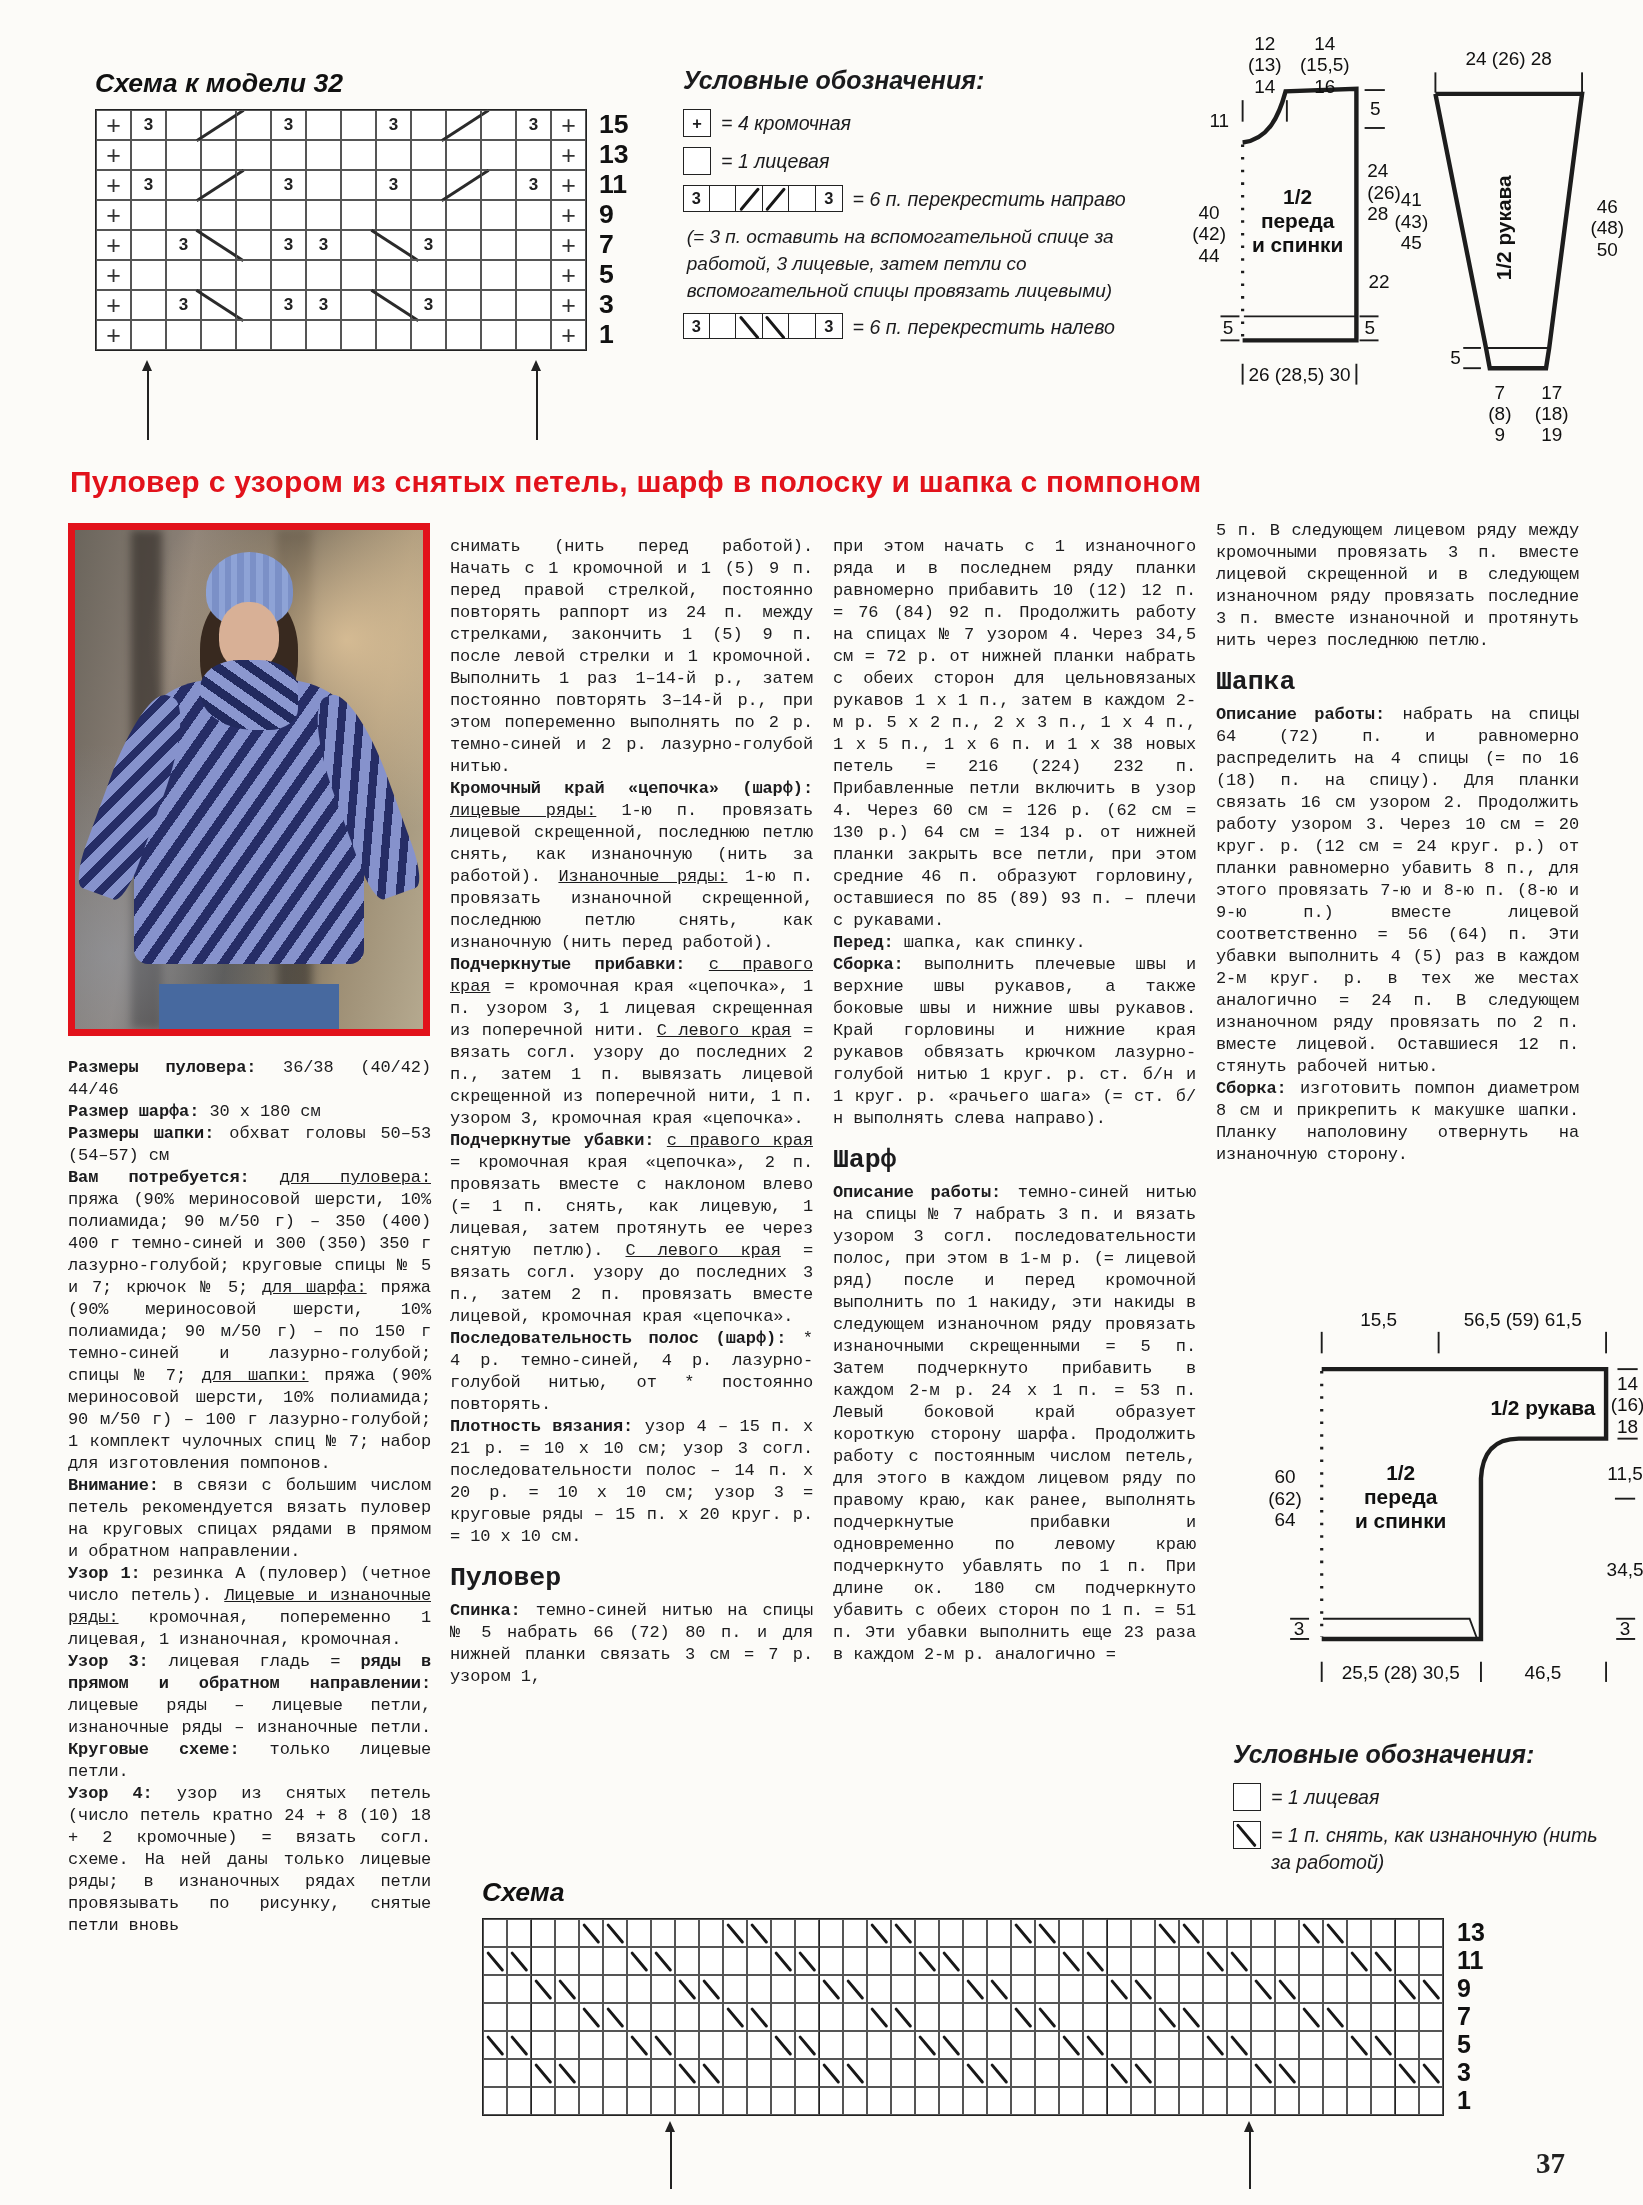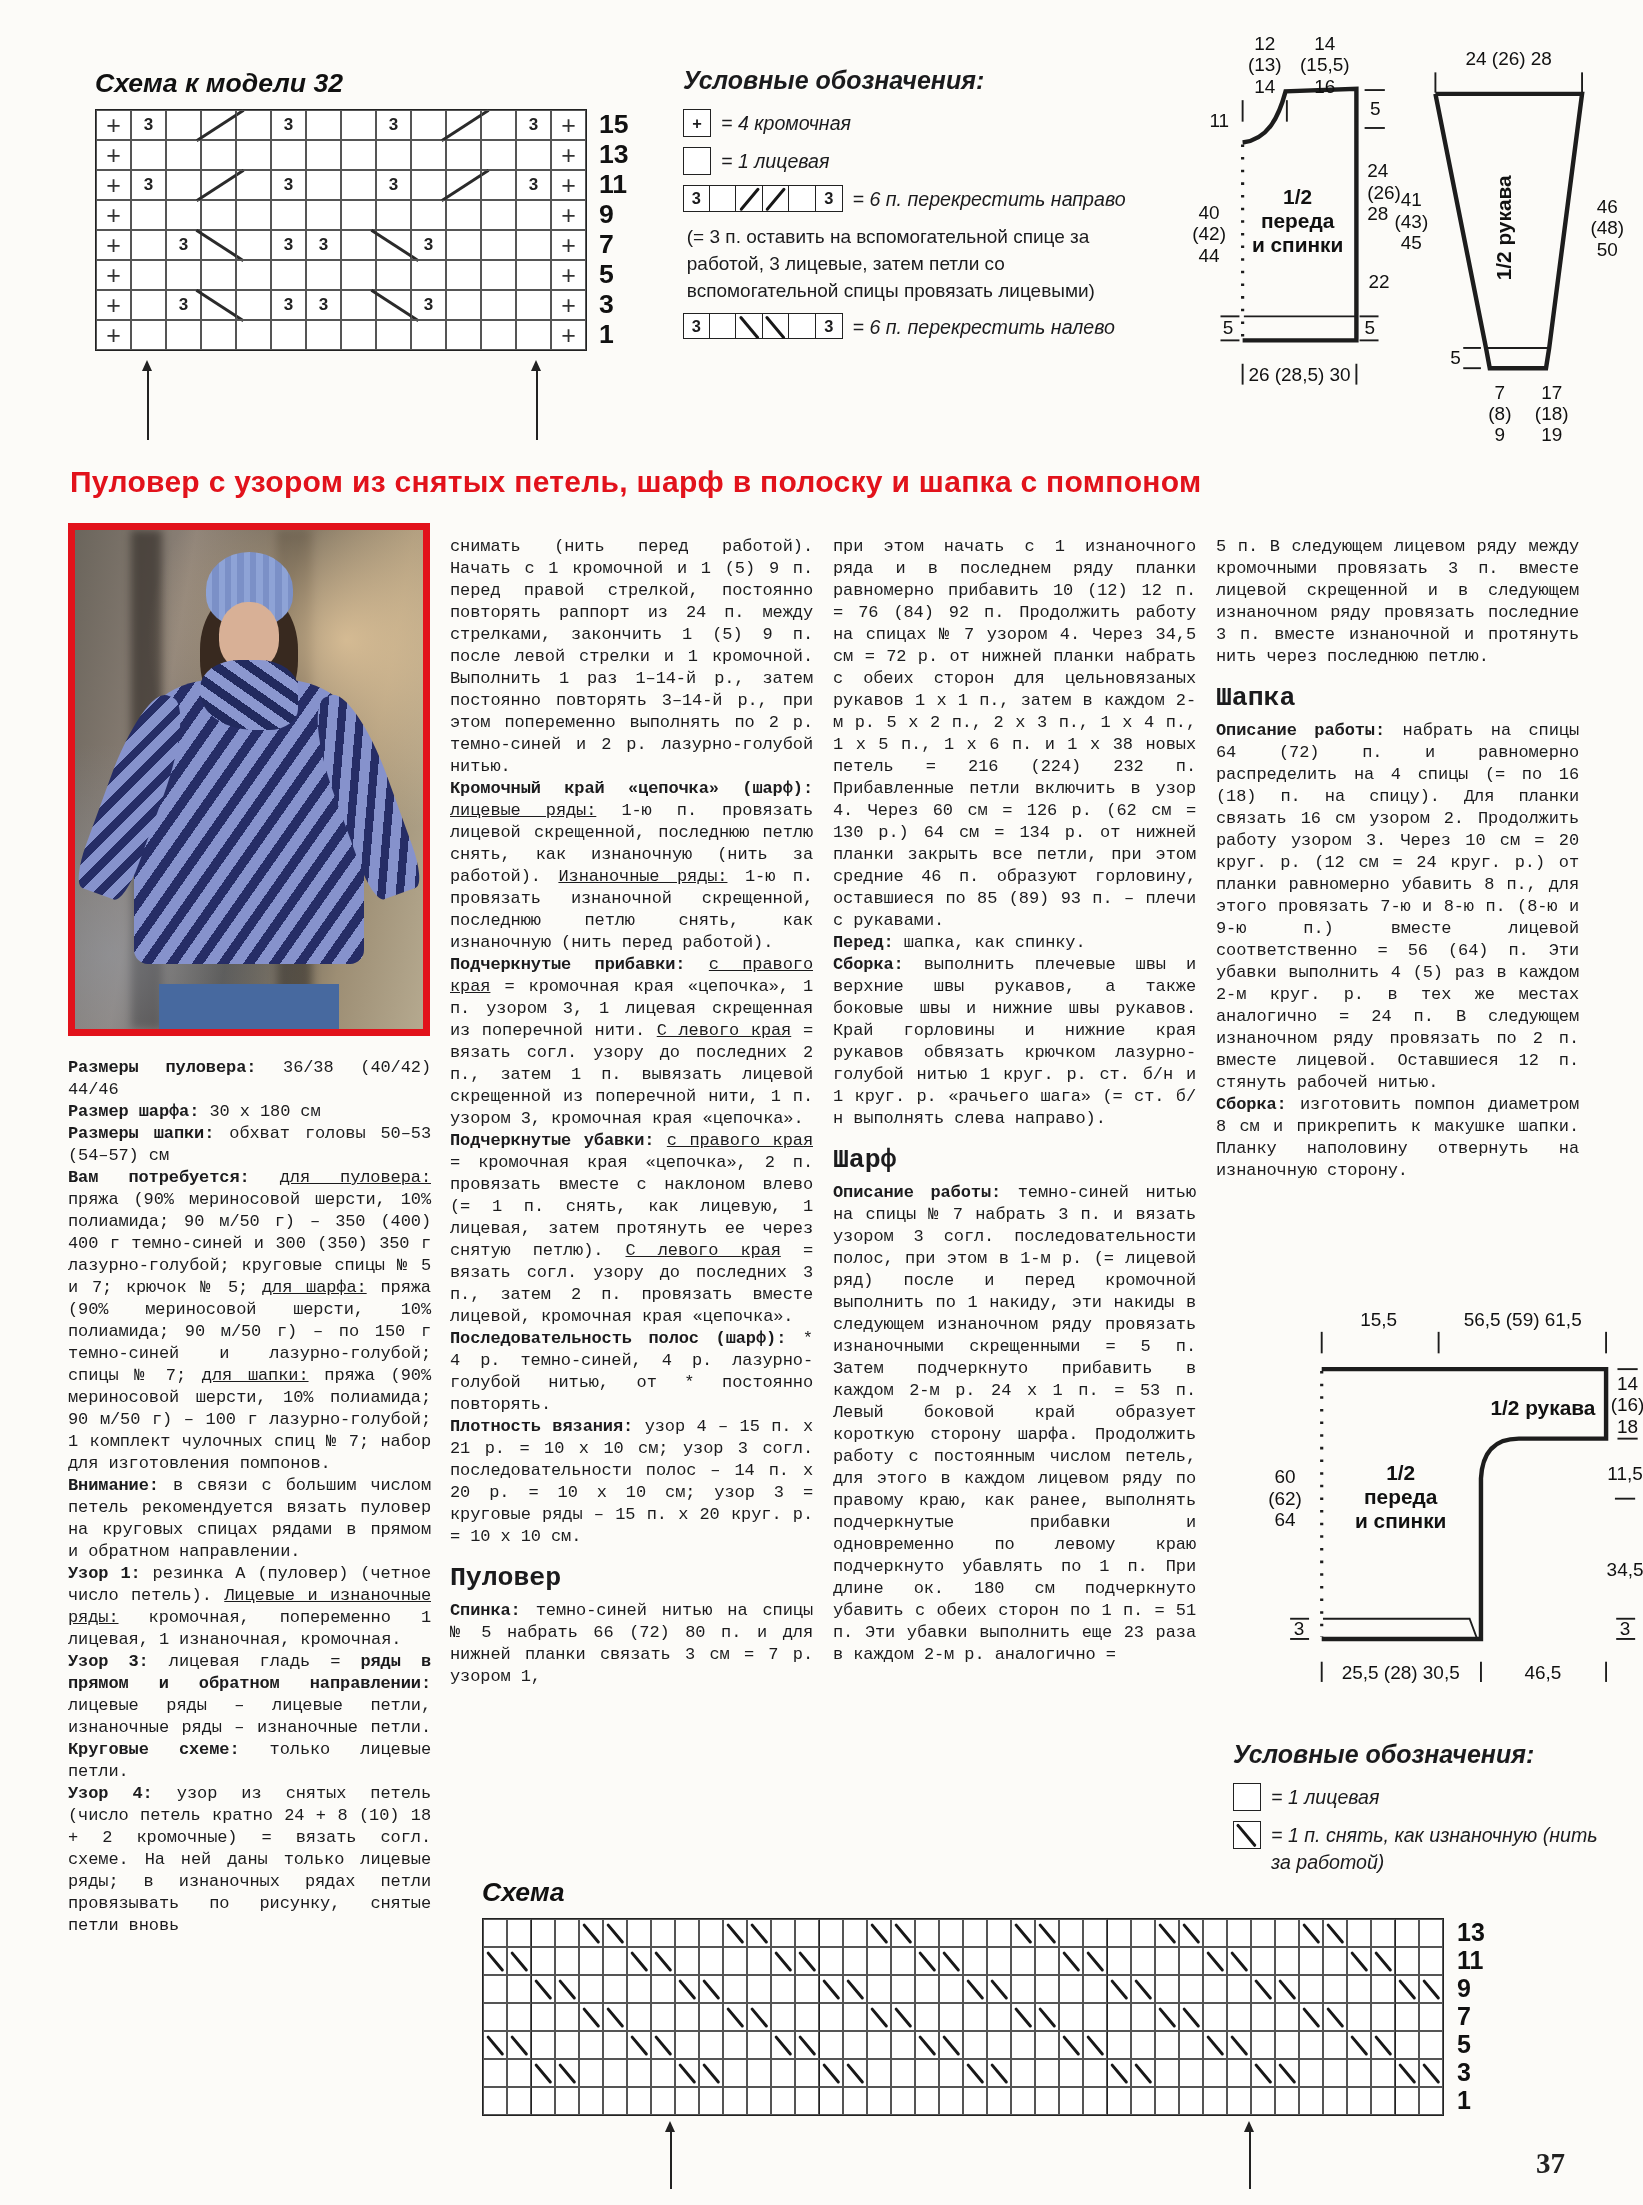--- a/index.html
+++ b/index.html
@@ -32,21 +32,21 @@
   .uparrow::before{content:"";position:absolute;top:-10px;left:-5px;border:5.7px solid transparent;border-bottom:11.4px solid #222;}
   
   .legend{position:absolute;}
   .legend .lt{font-size:25px;font-weight:bold;font-style:italic;margin-bottom:14px;}
   .litem{display:flex;align-items:flex-start;margin-bottom:10px;}
   .lsym{display:flex;flex:none;margin-right:10px;}
   .lsq{position:relative;width:28px;height:28px;border:1.9px solid #222;background:#fff;box-sizing:border-box;display:flex;align-items:center;justify-content:center;font-weight:bold;font-size:16.4px;}
   .lstrip .lsq{border-width:1.3px;width:26.6px;height:26.6px;}
   .lstrip .lsq + .lsq{border-left:none;}
   .ltext{font-style:italic;font-size:19.6px;line-height:26.6px;padding-top:1.3px;}
-  .lnote{font-size:19px;line-height:27px;margin:2.5px 0 8.9px 3.8px;}
+  .lnote{font-style:italic;font-size:19px;line-height:27px;margin:2.5px 0 8.9px 3.8px;}
   
   .photo{position:absolute;left:68px;top:523px;width:362px;height:513px;background:#7a7165;border:7.6px solid #e2121b;box-sizing:border-box;overflow:hidden;}
   .ph-bg{position:absolute;inset:0;background:linear-gradient(100deg,#6b655c 0%,#8c8177 28%,#4d4a45 52%,#9d8e74 78%,#b5a98f 100%);}
   .ph-posts{position:absolute;inset:0;background:linear-gradient(90deg,transparent 0 16%,rgba(35,30,26,.55) 16% 25%,transparent 25% 58%,rgba(35,30,26,.5) 58% 68%,transparent 68%);filter:blur(4.4px);}
   .ph-glow{position:absolute;inset:0;background:radial-gradient(circle at 78% 22%,rgba(235,205,160,.8),transparent 42%),radial-gradient(circle at 10% 85%,rgba(150,160,175,.5),transparent 40%);}
   .hair{position:absolute;left:36%;top:12%;width:28%;height:26%;background:#38291f;border-radius:46%;}
   .hat{position:absolute;left:37.5%;top:4.5%;width:25%;height:15%;background:repeating-linear-gradient(90deg,#8ea3d6 0 6.3px,#7b90c7 6.3px 12.6px);border-radius:50% 50% 42% 42%;}
   .face{position:absolute;left:41.5%;top:14.5%;width:17%;height:13.5%;background:#d8b096;border-radius:48% 48% 44% 44%;}
   .scarf{position:absolute;left:36%;top:26%;width:28%;height:14%;background:repeating-linear-gradient(35deg,#222a5e 0 8.9px,#8b97cf 8.9px 19px);border-radius:40% 40% 30% 55%;}
   .torso{position:absolute;left:17%;top:30%;width:66%;height:57%;background:repeating-linear-gradient(125deg,#262d66 0 9.5px,#8692cc 9.5px 21px);border-radius:34% 34% 6% 6% / 26% 26% 5% 5%;}
@@ -383,21 +383,21 @@
       <div class="h2">Пуловер</div>
       <p><span class="b">Спинка:</span><span> темно-синей нитью на спицы № 5 набрать 66 (72) 80 п. и для нижней планки связать 3 см = 7 р. узором 1,</span></p>
     </div>
   <div class="tcol" style="left:833px;top:536px;">
       <p><span>при этом начать с 1 изнаночного ряда и в последнем ряду планки равномерно прибавить 10 (12) 12 п. = 76 (84) 92 п. Продолжить работу на спицах № 7 узором 4. Через 34,5 см = 72 р. от нижней планки набрать с обеих сторон для цельновязаных рукавов 1 х 1 п., затем в каждом 2-м р. 5 х 2 п., 2 х 3 п., 1 х 4 п., 1 х 5 п., 1 х 6 п. и 1 х 38 новых петель = 216 (224) 232 п. Прибавленные петли включить в узор 4. Через 60 см = 126 р. (62 см = 130 р.) 64 см = 134 р. от нижней планки закрыть все петли, при этом средние 46 п. образуют горловину, оставшиеся по 85 (89) 93 п. – плечи с рукавами.</span></p>
       <p><span class="b">Перед:</span><span> шапка, как спинку.</span></p>
       <p><span class="b">Сборка:</span><span> выполнить плечевые швы и верхние швы рукавов, а также боковые швы и нижние швы рукавов. Край горловины и нижние края рукавов обвязать крючком лазурно-голубой нитью 1 круг. р. ст. б/н и 1 круг. р. «рачьего шага» (= ст. б/н выполнять слева направо).</span></p>
       <div class="h2">Шарф</div>
       <p><span class="b">Описание работы:</span><span> темно-синей нитью на спицы № 7 набрать 3 п. и вязать узором 3 согл. последовательности полос, при этом в 1-м р. (= лицевой ряд) после и перед кромочной выполнить по 1 накиду, эти накиды в следующем изнаночном ряду провязать изнаночными скрещенными = 5 п. Затем подчеркнуто прибавить в каждом 2-м р. 24 х 1 п. = 53 п. Левый боковой край образует короткую сторону шарфа. Продолжить работу с постоянным числом петель, для этого в каждом лицевом ряду по правому краю, как ранее, выполнять подчеркнутые прибавки и одновременно по левому краю подчеркнуто убавлять по 1 п. При длине ок. 180 см подчеркнуто убавить с обеих сторон по 1 п. = 51 п. Эти убавки выполнить еще 23 раза в каждом 2-м р. аналогично =</span></p>
     </div>
-  <div class="tcol" style="left:1216px;top:536px;">
+  <div class="tcol" style="left:1216px;top:520px;">
       <p><span>5 п. В следующем лицевом ряду между кромочными провязать 3 п. вместе лицевой скрещенной и в следующем изнаночном ряду провязать последние 3 п. вместе изнаночной и протянуть нить через последнюю петлю.</span></p>
       <div class="h2">Шапка</div>
       <p><span class="b">Описание работы:</span><span> набрать на спицы 64 (72) п. и равномерно распределить на 4 спицы (= по 16 (18) п. на спицу). Для планки связать 16 см узором 2. Продолжить работу узором 3. Через 10 см = 20 круг. р. (12 см = 24 круг. р.) от планки равномерно убавить 8 п., для этого провязать 7-ю и 8-ю п. (8-ю и 9-ю п.) вместе лицевой соответственно = 56 (64) п. Эти убавки выполнить 4 (5) раз в каждом 2-м круг. р. в тех же местах аналогично = 24 п. В следующем изнаночном ряду провязать по 2 п. вместе лицевой. Оставшиеся 12 п. стянуть рабочей нитью.</span></p>
       <p><span class="b">Сборка:</span><span> изготовить помпон диаметром 8 см и прикрепить к макушке шапки. Планку наполовину отвернуть на изнаночную сторону.</span></p>
     </div>
 
   <svg class="schem" style="left:1189px;top:1290px;" width="455" height="430" viewBox="0 0 720 680">
     <path class="outline" d="M210,125 L660,125 L660,235 L522,235 C480,235 464,260 462,298 L462,552 L210,552"></path>
     <path class="thin" d="M212,520 L444,520 L456,552"></path>
     <path class="dash" d="M210,128 L210,549"></path>

